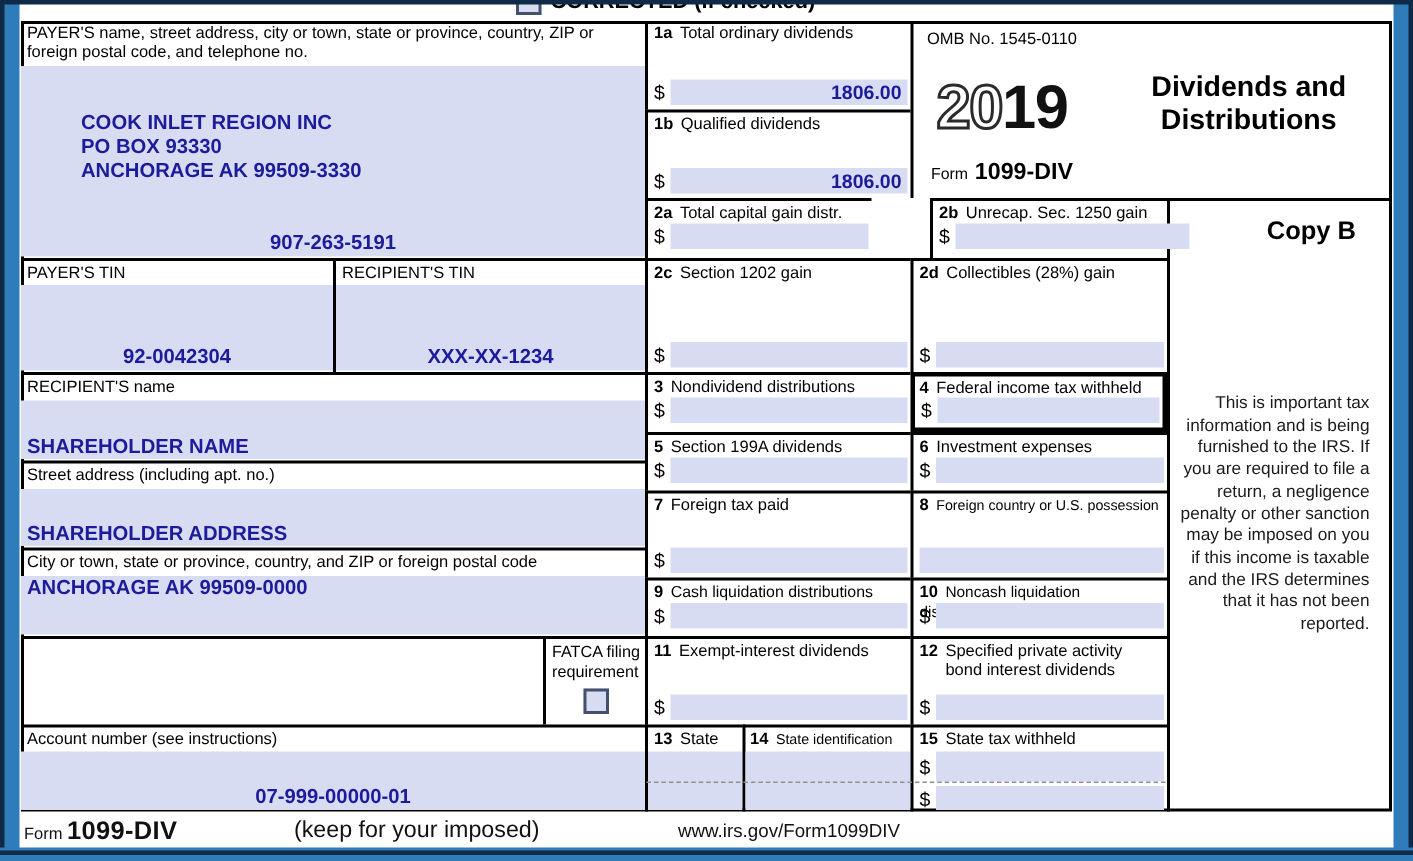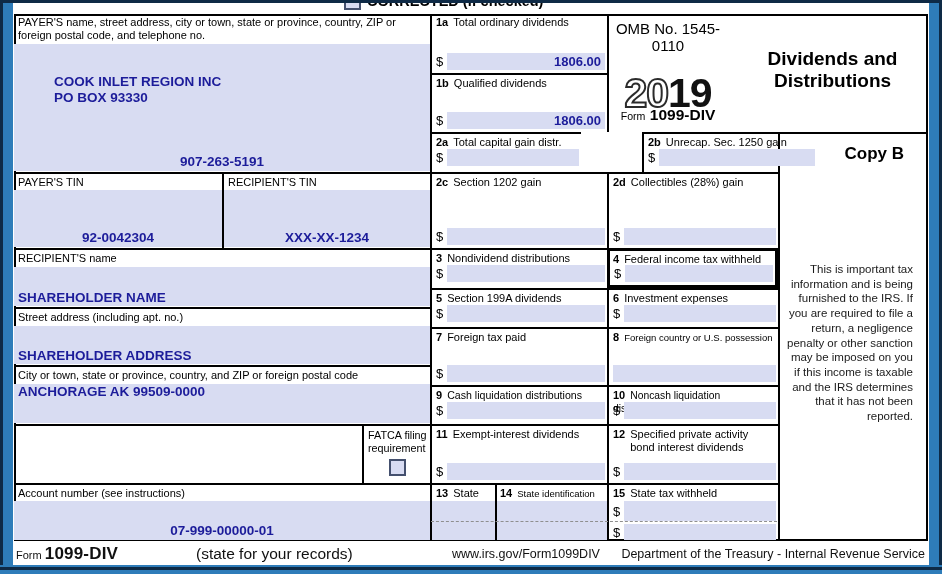--- a/index.html
+++ b/index.html
@@ -83,20 +83,21 @@
   <div class="frame-line-bottom"></div>
 
   <div class="form-border"></div>
 
   <div class="cell nb-l nb-t" style="left:14px;top:14px;width:416px;height:158px;">
     <div class="lbl" style="padding-right:10px;">PAYER'S name, street address, city or town, state or province, country, ZIP or foreign postal code, and telephone no.</div>
     <div class="fill" style="top:30px;">
       <div class="val" style="padding:30px 0 0 40px;line-height:16px;">
         <div>COOK INLET REGION INC</div>
         <div>PO BOX 93330</div>
+        <div>ANCHORAGE AK  99509-3330</div>
       </div>
       <div class="val" style="position:absolute;bottom:2px;left:0;width:100%;text-align:center;">907-263-5191</div>
     </div>
   </div>
 
   <div class="cell nb-l" style="left:14px;top:172px;width:208px;height:76px;">
     <div class="lbl">PAYER'S TIN</div>
     <div class="fill" style="top:16px;display:flex;align-items:flex-end;justify-content:center;">
       <span class="val" style="padding-bottom:2px;">92-0042304</span>
     </div>
@@ -153,21 +154,21 @@
 
   <div class="cell" style="left:430px;top:73px;width:177px;height:59px;">
     <div class="lbl"><span class="num">1b</span><span>Qualified dividends</span></div>
     <div class="amt bot">
         <span class="ds">$</span>
         <span class="fld">1806.00</span>
       </div>
   </div>
 
   <div class="cell nb-t" style="left:607px;top:14px;width:120px;height:118px;">
-    <div style="font-size:15px;text-align:center;margin-top:6px;">OMB No. 1545-0110</div>
+    <div style="font-size:11px;text-align:center;margin-top:6px;">OMB No. 1545-0110</div>
     <div class="year">
       <span class="y-outline">20</span>
         <span class="y-solid">19</span>
     </div>
     <div style="position:absolute;bottom:8px;width:100%;text-align:center;">
       <span style="font-size:10.6px;">Form</span>
       <span style="font-size:15.5px;font-weight:bold;">1099-DIV</span>
     </div>
   </div>
 
@@ -184,21 +185,21 @@
   </div>
 
   <div class="cell" style="left:430px;top:132px;width:151px;height:40px;">
     <div class="lbl"><span class="num">2a</span><span>Total capital gain distr.</span></div>
     <div class="amt under">
         <span class="ds">$</span>
         <span class="fld"></span>
       </div>
   </div>
 
-  <div class="cell" style="left:642px;top:132px;width:175px;height:40px;">
+  <div class="cell" style="left:620px;top:132px;width:175px;height:40px;">
     <div class="lbl"><span class="num">2b</span><span>Unrecap. Sec. 1250 gain</span></div>
     <div class="amt under">
         <span class="ds">$</span>
         <span class="fld"></span>
       </div>
   </div>
 
   <div class="cell" style="left:430px;top:172px;width:177px;height:76px;">
     <div class="lbl"><span class="num">2c</span><span>Section 1202 gain</span></div>
     <div class="amt bot">
@@ -316,17 +317,16 @@
         <span class="fld"></span>
       </div>
   </div>
 
   <div class="dashes"></div>
 
   <div class="footer-item ft-form">
     <span>Form</span>
     <b>1099-DIV</b>
   </div>
-  <div class="footer-item ft-keep">(state for your records)</div>
+  <div class="footer-item ft-keep">(keep for your imposed)</div>
   <div class="footer-item ft-url">www.irs.gov/Form1099DIV</div>
-  <div class="footer-item ft-dept">Department of the Treasury - Internal Revenue Service</div>
 
 </div>
 
 </body></html>

